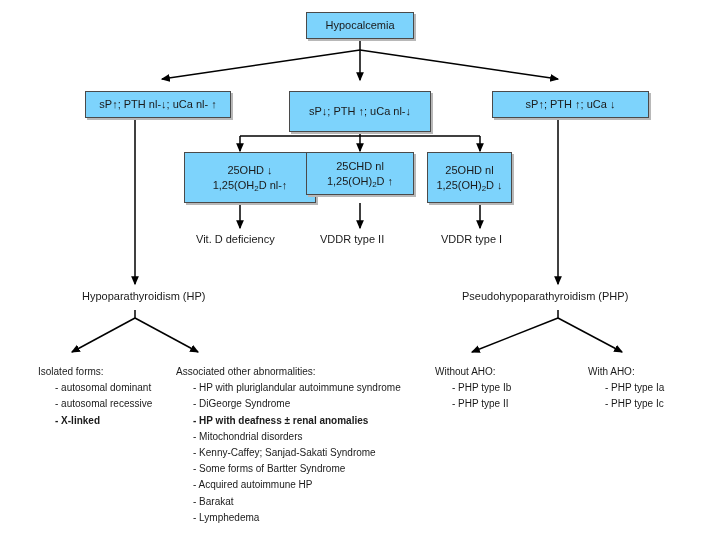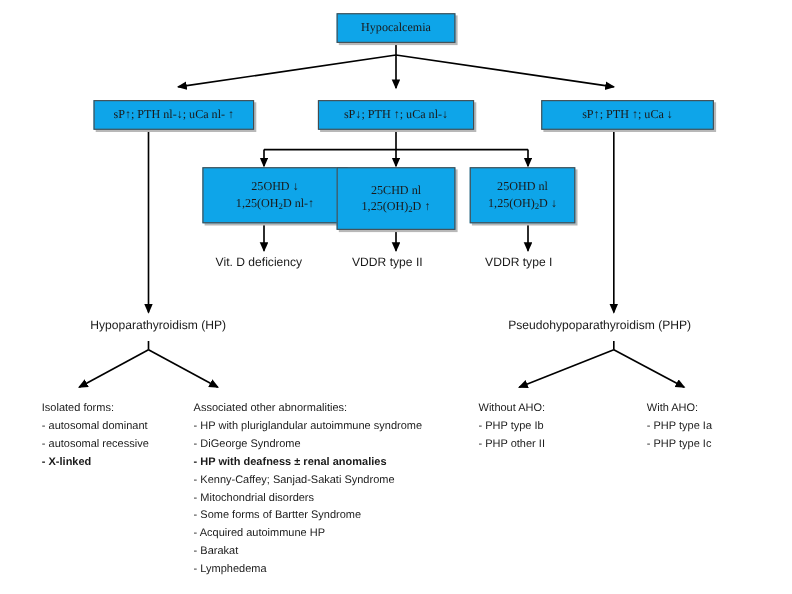--- a/index.html
+++ b/index.html
@@ -20,30 +20,29 @@
     position: absolute;
     left: 0;
     top: 0;
     width: 720px;
     height: 540px;
   }
   .node-box {
     position: absolute;
     box-sizing: border-box;
     border: 1px solid #4a4a4a;
-    background: #0ea5e9;
+    background: #7dd3fc;
     text-align: center;
     font-size: 11px;
     line-height: 1.35;
     display: flex;
     flex-direction: column;
     align-items: center;
     justify-content: center;
     padding: 2px 6px;
-    font-family: Liberation Serif, serif;
   }
   .node-box.shadowed {
     box-shadow: 2px 2px 0 #b8b8b8;
   }
   .plain-label {
     position: absolute;
     font-size: 11px;
     white-space: nowrap;
   }
   .heading-label {
@@ -55,20 +54,21 @@
     position: absolute;
     font-size: 10px;
     line-height: 1.62;
     white-space: nowrap;
   }
   .list-block .list-title {
     display: block;
   }
   .list-block .list-item {
     display: block;
+    margin-left: 17px;
   }
   .list-block .bold-item {
     font-weight: bold;
   }
   sub {
     font-size: 0.72em;
     vertical-align: baseline;
     position: relative;
     top: 0.28em;
   }
@@ -117,43 +117,43 @@
   </svg>
 
   <div class="node-box shadowed" style="left:306px; top:12px; width:108px; height:27px;">
     <span>Hypocalcemia</span>
   </div>
 
   <div class="node-box shadowed" style="left:85px; top:91px; width:146px; height:27px;">
     <span>sP↑; PTH nl-↓; uCa nl- ↑</span>
   </div>
 
-  <div class="node-box shadowed" style="left:289px; top:91px; width:142px; height:27px;">
+  <div class="node-box shadowed" style="left:289px; top:91px; width:142px; height:41px;">
     <span>sP↓; PTH ↑; uCa nl-↓</span>
   </div>
 
   <div class="node-box shadowed" style="left:492px; top:91px; width:157px; height:27px;">
     <span>sP↑; PTH ↑; uCa ↓</span>
   </div>
 
   <div class="node-box shadowed" style="left:184px; top:152px; width:132px; height:51px;">
     <span>25OHD ↓</span>
     <span>
       <span>1,25(OH</span><sub>2</sub><span>D nl-↑</span>
     </span>
   </div>
 
-  <div class="node-box shadowed" style="left:306px; top:152px; width:108px; height:57px;">
+  <div class="node-box shadowed" style="left:306px; top:152px; width:108px; height:43px;">
     <span>25CHD nl</span>
     <span>
       <span>1,25(OH)</span><sub>2</sub><span>D ↑</span>
     </span>
   </div>
 
-  <div class="node-box shadowed" style="left:427px; top:152px; width:96px; height:51px;">
+  <div class="node-box shadowed" style="left:427px; top:152px; width:85px; height:51px;">
     <span>25OHD nl</span>
     <span>
       <span>1,25(OH)</span><sub>2</sub><span>D ↓</span>
     </span>
   </div>
 
   <div class="plain-label" style="left:196px; top:233px;">Vit. D deficiency</div>
 
   <div class="plain-label" style="left:320px; top:233px;">VDDR type II</div>
 
@@ -168,32 +168,32 @@
     <span class="list-item">- autosomal dominant</span>
     <span class="list-item">- autosomal recessive</span>
     <span class="list-item bold-item">- X-linked</span>
   </div>
 
   <div class="list-block" style="left:176px; top:364px;">
     <span class="list-title">Associated other abnormalities:</span>
     <span class="list-item">- HP with pluriglandular autoimmune syndrome</span>
     <span class="list-item">- DiGeorge Syndrome</span>
     <span class="list-item bold-item">- HP with deafness ± renal anomalies</span>
+    <span class="list-item">- Mitochondrial disorders</span>
     <span class="list-item">- Kenny-Caffey; Sanjad-Sakati Syndrome</span>
-    <span class="list-item">- Mitochondrial disorders</span>
     <span class="list-item">- Some forms of Bartter Syndrome</span>
     <span class="list-item">- Acquired autoimmune HP</span>
     <span class="list-item">- Barakat</span>
     <span class="list-item">- Lymphedema</span>
   </div>
 
   <div class="list-block" style="left:435px; top:364px;">
     <span class="list-title">Without AHO:</span>
     <span class="list-item">- PHP type Ib</span>
-    <span class="list-item">- PHP other II</span>
+    <span class="list-item">- PHP type II</span>
   </div>
 
   <div class="list-block" style="left:588px; top:364px;">
     <span class="list-title">With AHO:</span>
     <span class="list-item">- PHP type Ia</span>
     <span class="list-item">- PHP type Ic</span>
   </div>
 
 </div>
 

